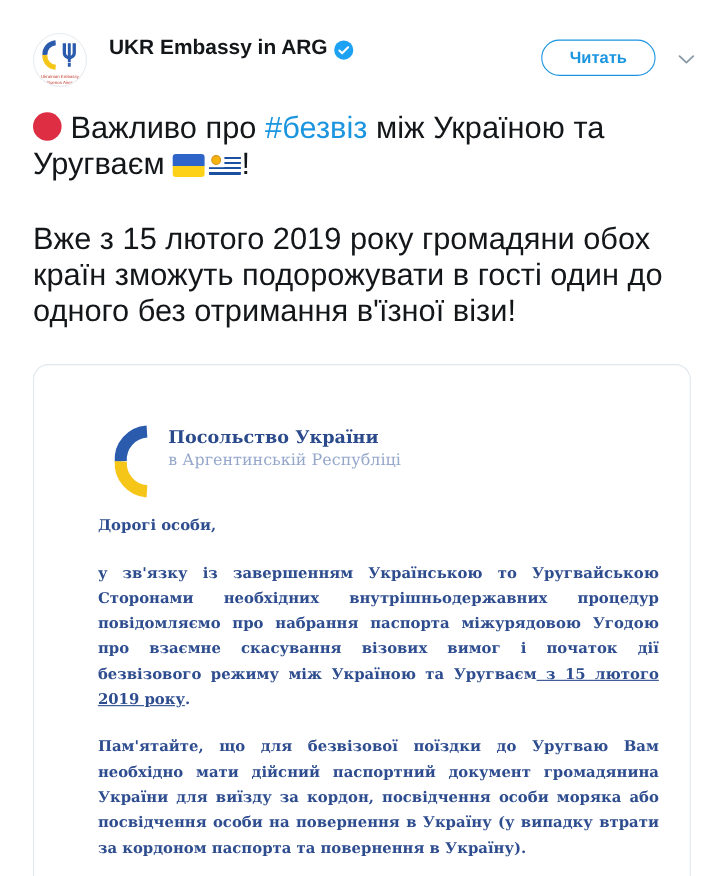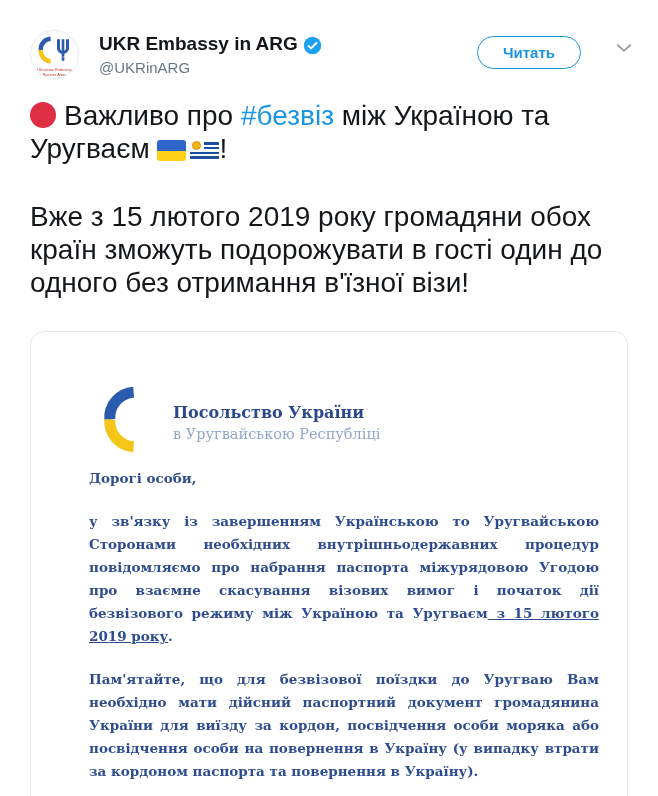--- a/index.html
+++ b/index.html
@@ -20,21 +20,21 @@
     overflow: hidden; cursor: pointer; flex: 0 0 auto;
   }
   .avatar-logo-row { display: flex; align-items: center; gap: 3px; margin-top: 2px; }
   .avatar-caption { text-align: center; line-height: 5px; margin-top: 2px; }
   .avatar-caption span { display: block; font-size: 4px; color: #c23b2e; letter-spacing: 0; }
   .names { margin-left: 20px; padding-top: 3px; min-width: 0; }
   .display-name-row { display: flex; align-items: center; gap: 5px; }
   .display-name { font-size: 19px; font-weight: bold; color: #14171a; cursor: pointer; }
   .verified { display: inline-flex; margin-top: 2px; }
   .handle { font-size: 15px; color: #657786; margin-top: 4px; cursor: pointer; }
-  .header-right { margin-left: auto; display: flex; align-items: flex-start; gap: 33px; padding-top: 6px; }
+  .header-right { margin-left: auto; display: flex; align-items: center; gap: 18px; padding-top: 6px; }
   .follow-btn {
     background: #fff; border: 1px solid #1b95e0; color: #1b95e0;
     font-family: "Liberation Sans", sans-serif; font-weight: bold; font-size: 15px;
     border-radius: 9999px; padding: 7px 25px; cursor: pointer;
   }
   .chevron { display: inline-flex; cursor: pointer; padding-top: 2px; }
 
   
   .tweet-body { margin-top: 20px; }
   .tweet-para { font-size: 28px; line-height: 33px; color: #14171a; letter-spacing: 0; }
@@ -53,21 +53,21 @@
   .uy-sun { width: 9px; height: 9px; border-radius: 50%;
             background: #f6b40e; border: 1px solid #d89116; }
 
   
   .media-card {
     margin-top: 32px; width: 598px; min-height: 460px;
     border: 1px solid #e1e8ed; border-radius: 14px; background: #fff;
     overflow: hidden; cursor: pointer;
   }
   .letter { padding: 50px 28px 40px 58px; }
-  .letter-header { display: flex; align-items: center; gap: 36px; margin-left: 14px; }
+  .letter-header { display: flex; align-items: flex-start; gap: 16px; margin-left: 14px; }
   .letter-org { padding-top: 6px; }
   .org-name { font-family: "DejaVu Serif", "Liberation Serif", serif;
               font-size: 16px; font-weight: bold; color: #2b4a8b; }
   .org-sub  { font-family: "DejaVu Serif", "Liberation Serif", serif;
               font-size: 14.5px; color: #94a7cb; margin-top: 4px; }
   .letter-text { font-family: "DejaVu Serif", "Liberation Serif", serif;
                  color: #2e4d8f; font-size: 13.5px; line-height: 23px; font-weight: 600; }
   .greeting { margin-top: 10px; font-weight: bold; }
   .lp { text-align: justify; margin-top: 20px; }
   .u { text-decoration: underline; }
@@ -97,21 +97,20 @@
     <div class="names">
       <div class="display-name-row">
         <span class="display-name">UKR Embassy in ARG</span>
         <span class="verified">
           <svg width="19" height="19" viewBox="0 0 24 24">
             <circle cx="12" cy="12" r="11" fill="#1da1f2"></circle>
             <path d="M7 12.6l3.1 3.1 6.9-6.9" fill="none" stroke="#fff" stroke-width="2.4" stroke-linecap="round" stroke-linejoin="round"></path>
           </svg>
         </span>
       </div>
-      <div class="handle">@UKRinARG</div>
     </div>
 
     <div class="header-right">
       <button class="follow-btn">Читать</button>
       <span class="chevron">
         <svg width="20" height="20" viewBox="0 0 24 24">
           <path d="M4.5 8.5 L12 15.5 L19.5 8.5" fill="none" stroke="#8899a6" stroke-width="2" stroke-linecap="round" stroke-linejoin="round"></path>
         </svg>
       </span>
     </div>
@@ -126,21 +125,21 @@
 
   <div class="media-card">
     <div class="letter">
       <div class="letter-header">
         <svg width="34" height="75" viewBox="0 0 40 76">
           <path d="M 36 6 A 30 30 0 0 0 8 38" fill="none" stroke="#2b5bac" stroke-width="13"></path>
           <path d="M 8 38 A 30 30 0 0 0 36 70" fill="none" stroke="#f5c518" stroke-width="13"></path>
         </svg>
         <div class="letter-org">
           <div class="org-name">Посольство України</div>
-          <div class="org-sub">в Уругвайською Республіці</div>
+          <div class="org-sub">в Аргентинській Республіці</div>
         </div>
       </div>
 
       <div class="letter-text">
         <p class="greeting">Дорогі особи,</p>
         <p class="lp"><span>у зв'язку із завершенням Українською то Уругвайською Сторонами необхідних внутрішньодержавних процедур повідомляємо про набрання паспорта міжурядовою Угодою про взаємне скасування візових вимог і початок дії безвізового режиму між Україною та Уругваєм</span><span class="u"> з 15 лютого 2019 року</span><span>.</span></p>
         <p class="lp">Пам'ятайте, що для безвізової поїздки до Уругваю Вам необхідно мати дійсний паспортний документ громадянина України для виїзду за кордон, посвідчення особи моряка або посвідчення особи на повернення в Україну (у випадку втрати за кордоном паспорта та повернення в Україну).</p>
 
       </div>
     </div>

